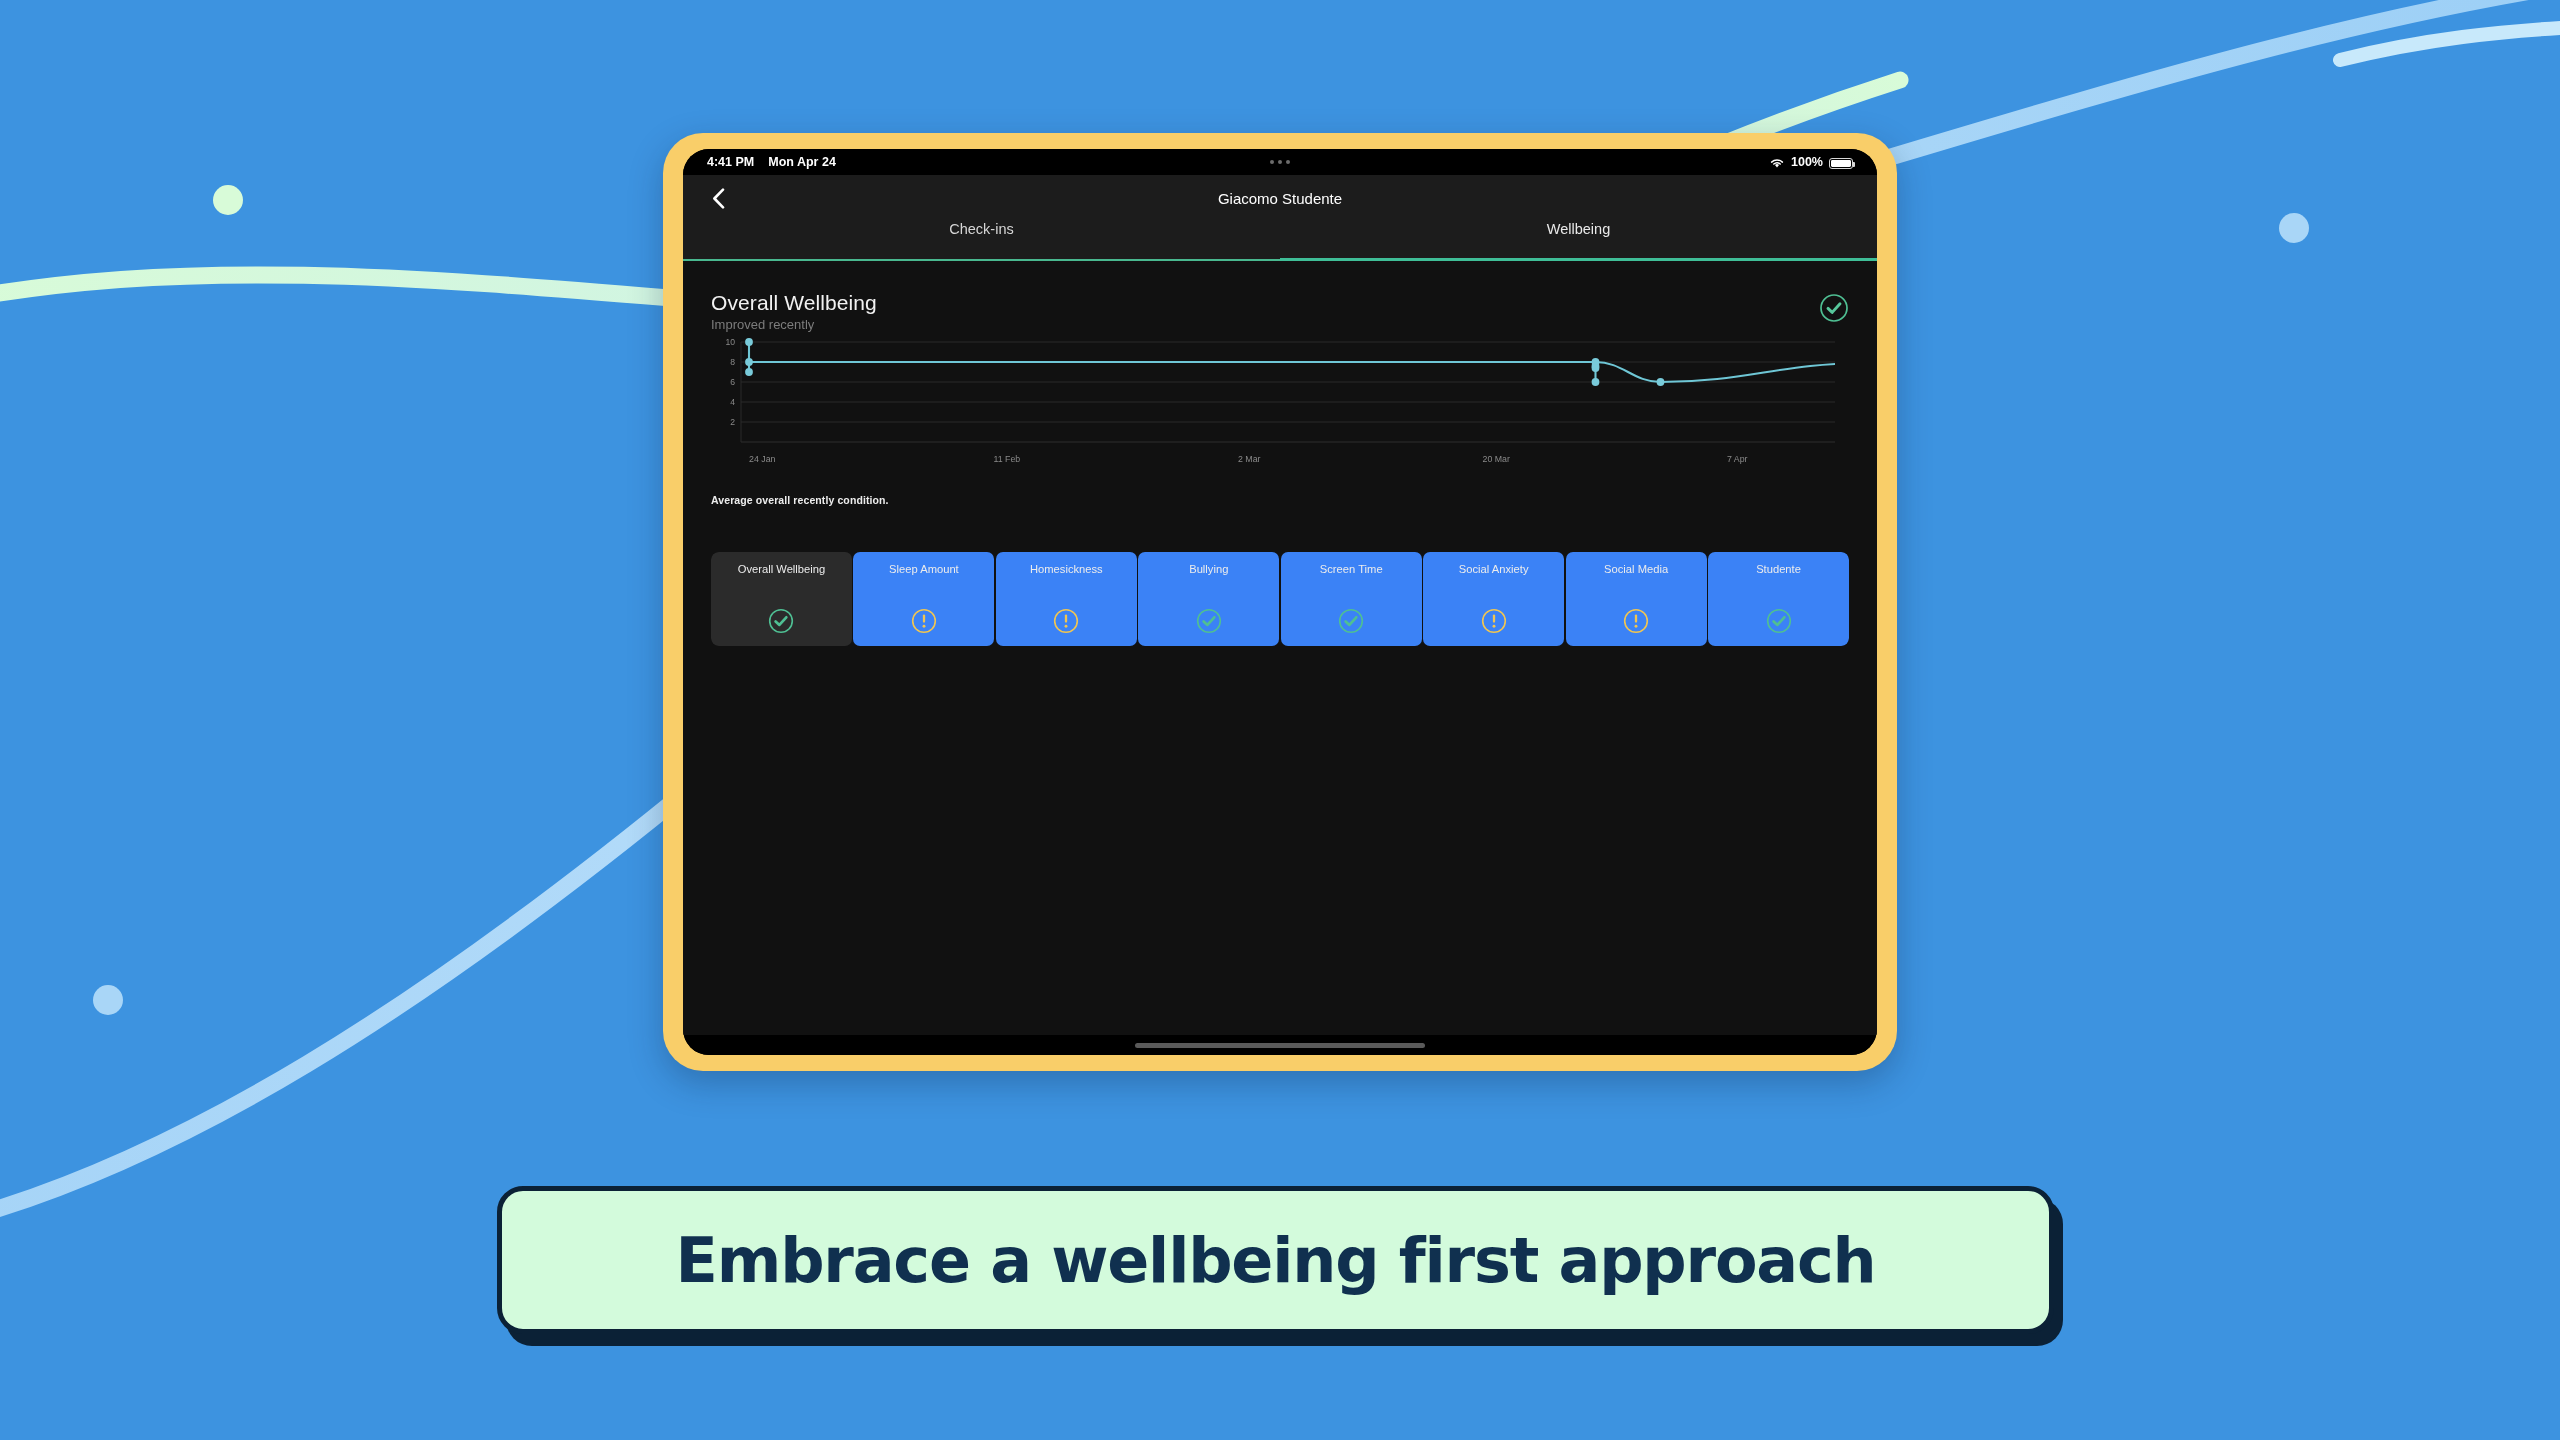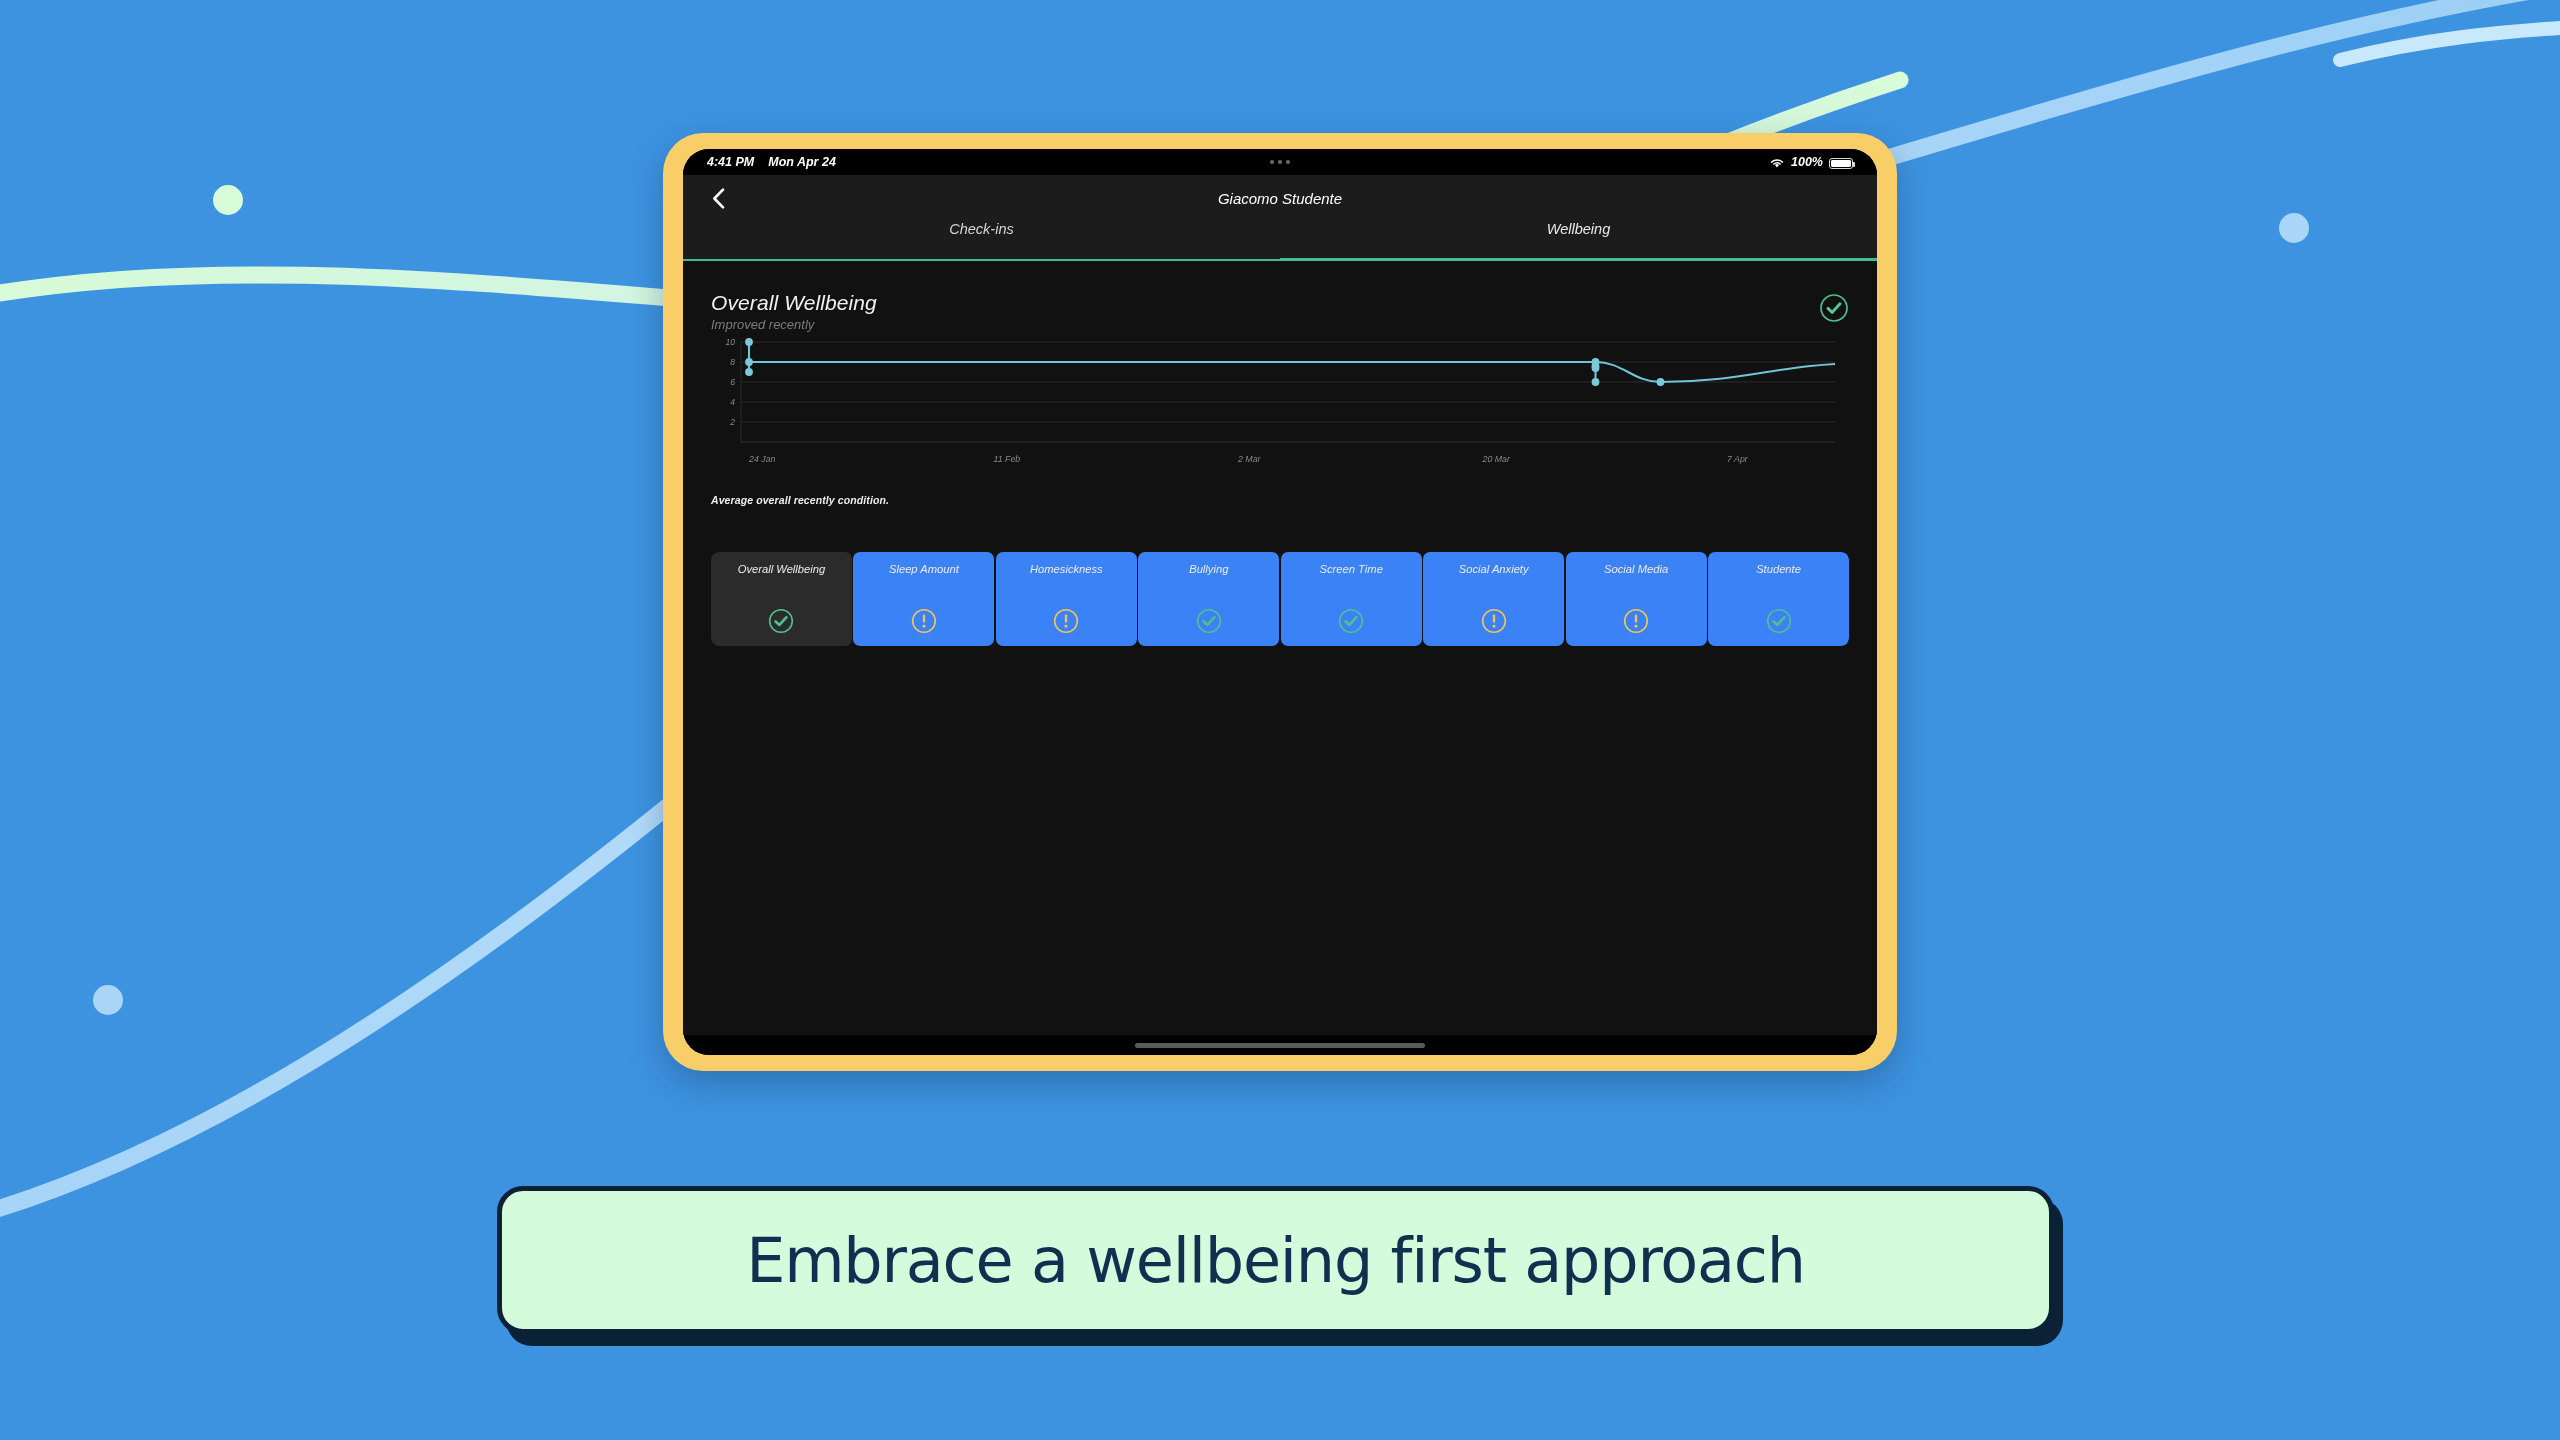--- a/index.html
+++ b/index.html
@@ -10,21 +10,21 @@
     font-family:"Liberation Sans", sans-serif;
   }
   body { background:#3D93E0; position:relative; }
 
   
   #bg-decor { position:absolute; inset:0; width:2560px; height:1440px; z-index:0; }
 
   
   .device-wrap {
     position:absolute; left:663px; top:133px;
-    width:1234px; height:938px; z-index:2;font-style:italic;
+    width:1234px; height:938px; z-index:2;
   }
   .device-bezel {
     position:absolute; inset:0;
     background:#F9CE69;
     border-radius:40px;
     box-shadow:0 12px 34px rgba(10,30,60,.28);
   }
   .device-screen {
     position:absolute; left:20px; top:16px;
     width:1194px; height:906px;
@@ -173,21 +173,21 @@
   .banner-shadow {
     position:absolute; left:9px; top:12px; width:1557px; height:148px;
     background:#0B2136; border-radius:26px;
   }
   .banner {
     position:absolute; left:0; top:0; width:1557px; height:148px;
     background:#D3FBDC; border:5px solid #0B2136; border-radius:26px;
     display:flex; align-items:center; justify-content:center;
   }
   .banner-text {
-    color:#10304F; font-size:62px; font-weight:400;
+    color:#10304F; font-size:62px; font-weight:700;
     letter-spacing:-1.2px; white-space:nowrap;
     font-family:"DejaVu Sans", sans-serif;
   }
 </style>
 </head>
 <body>
 
 <svg id="bg-decor" viewBox="0 0 2560 1440" preserveAspectRatio="none" aria-hidden="true">
   <defs>
     <linearGradient id="swooshA" x1="0" y1="0" x2="1" y2="0">

